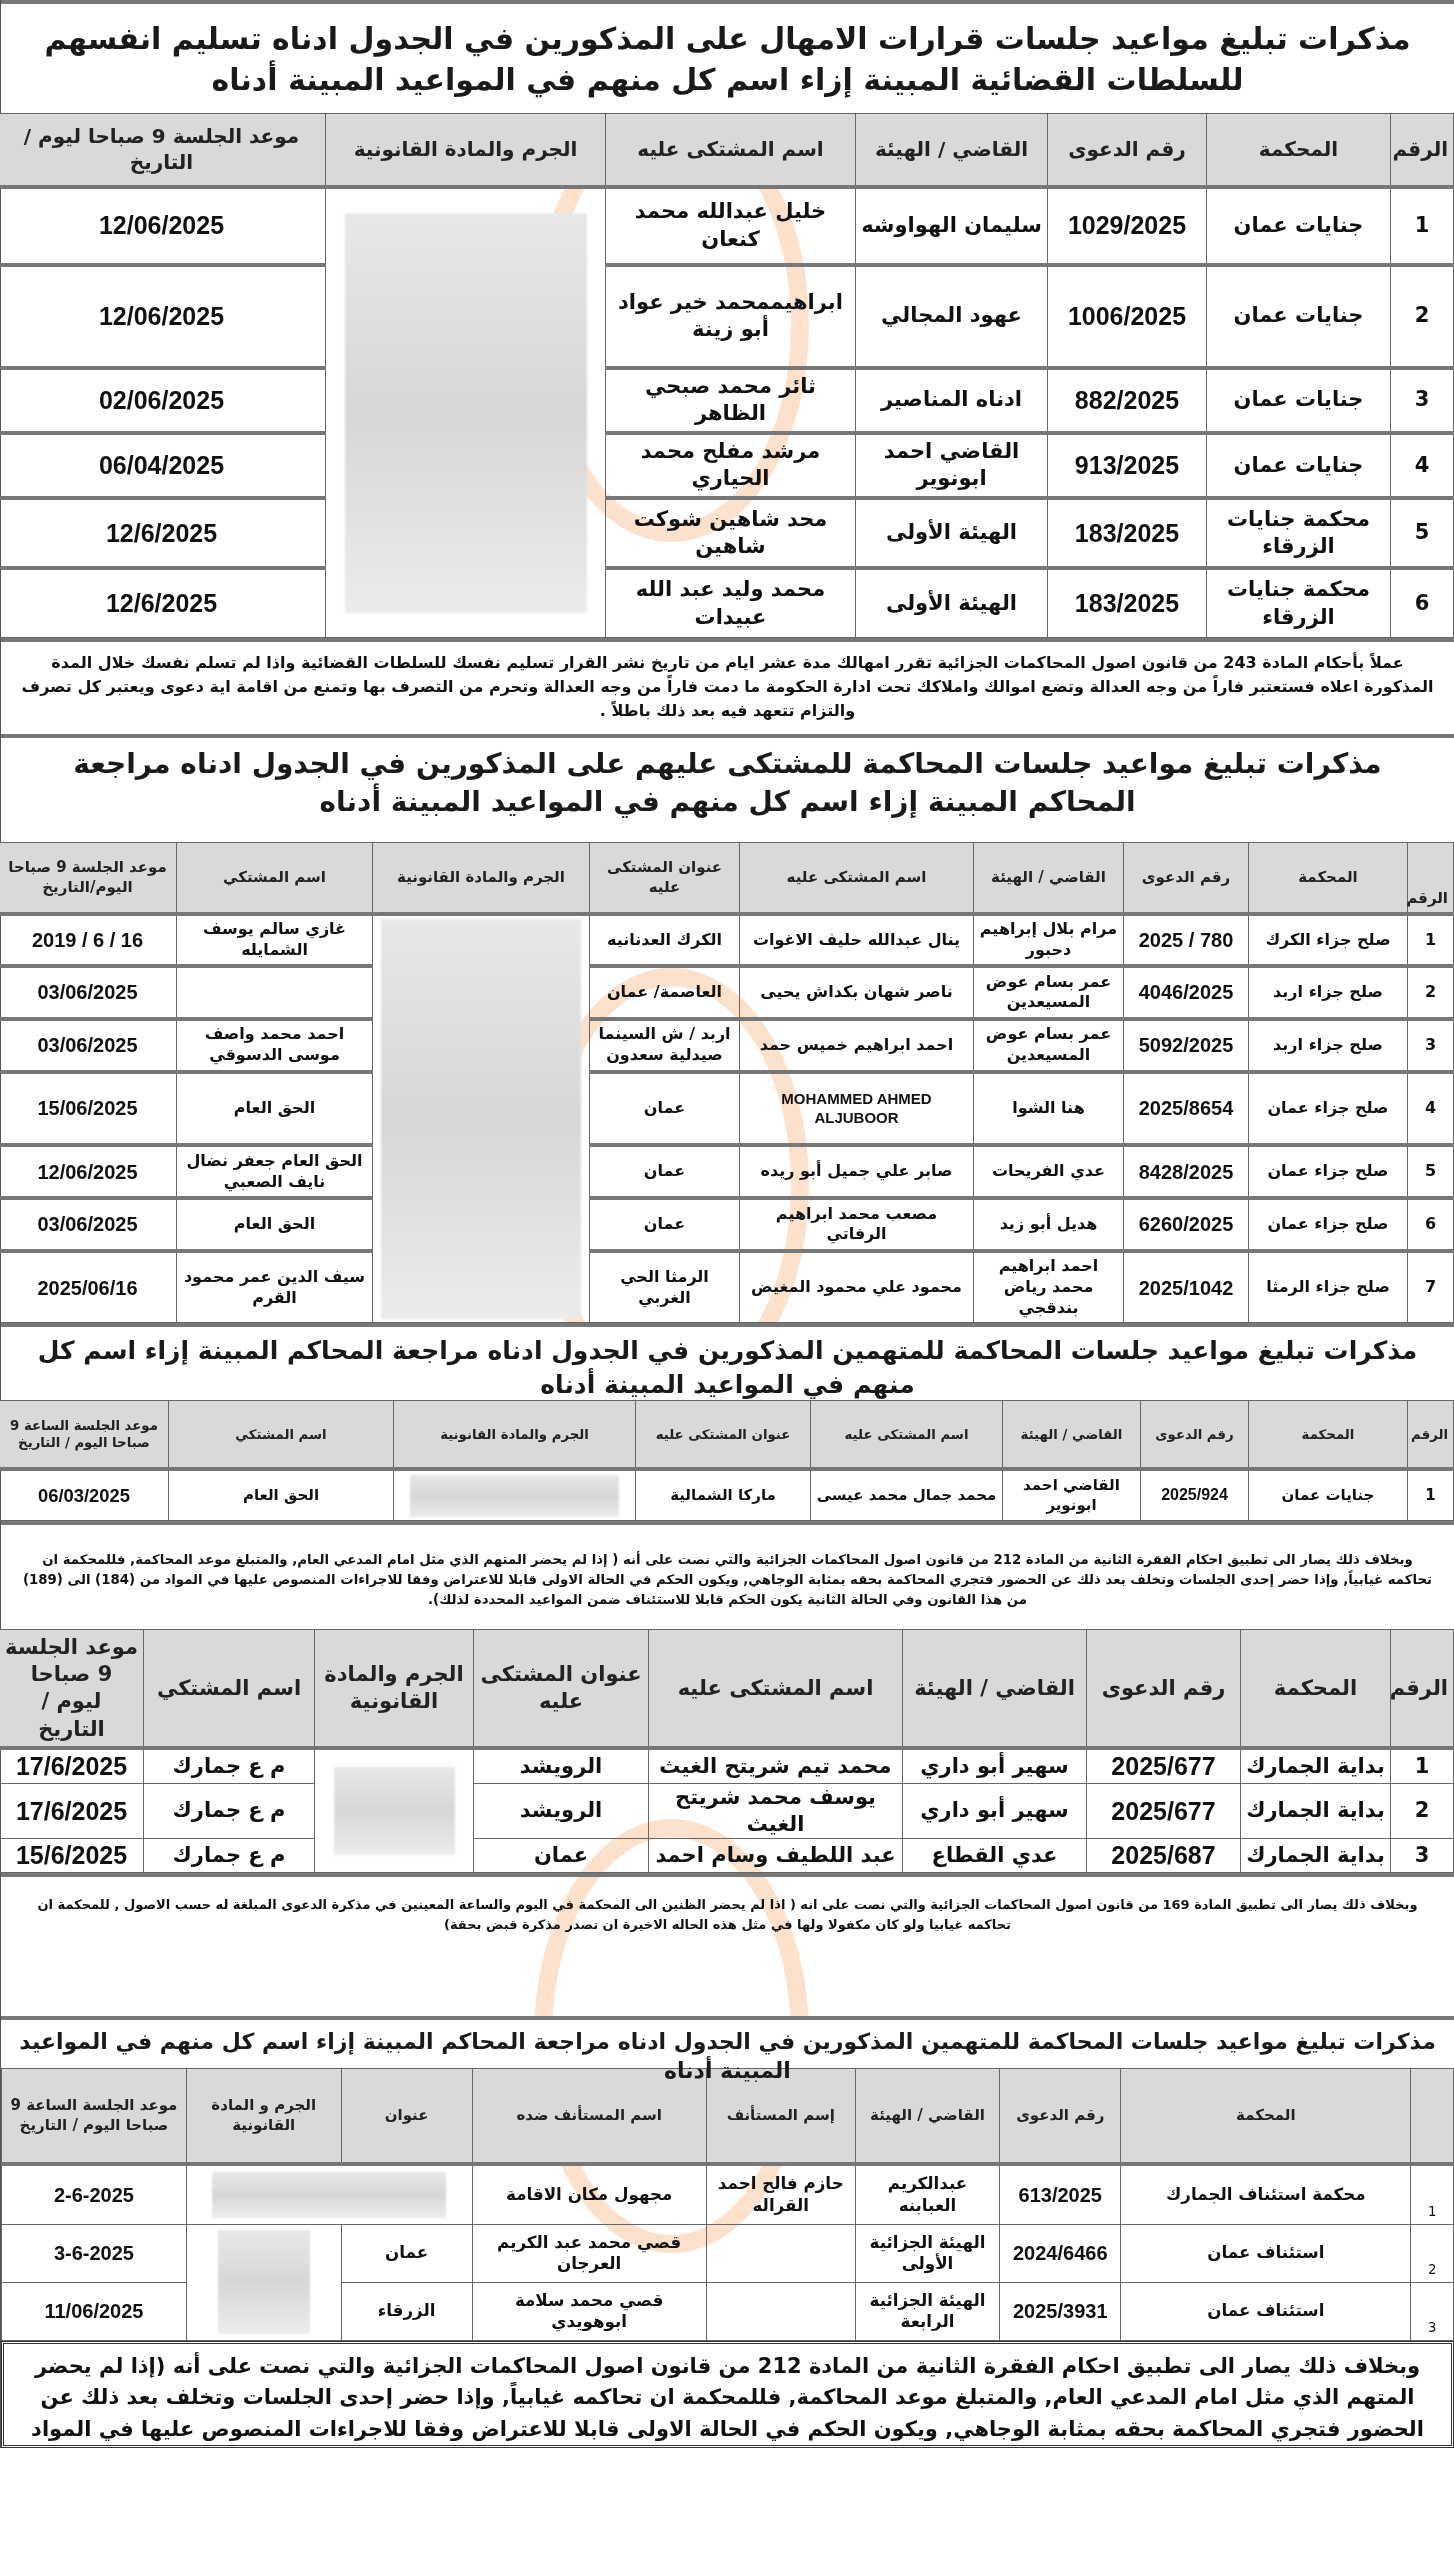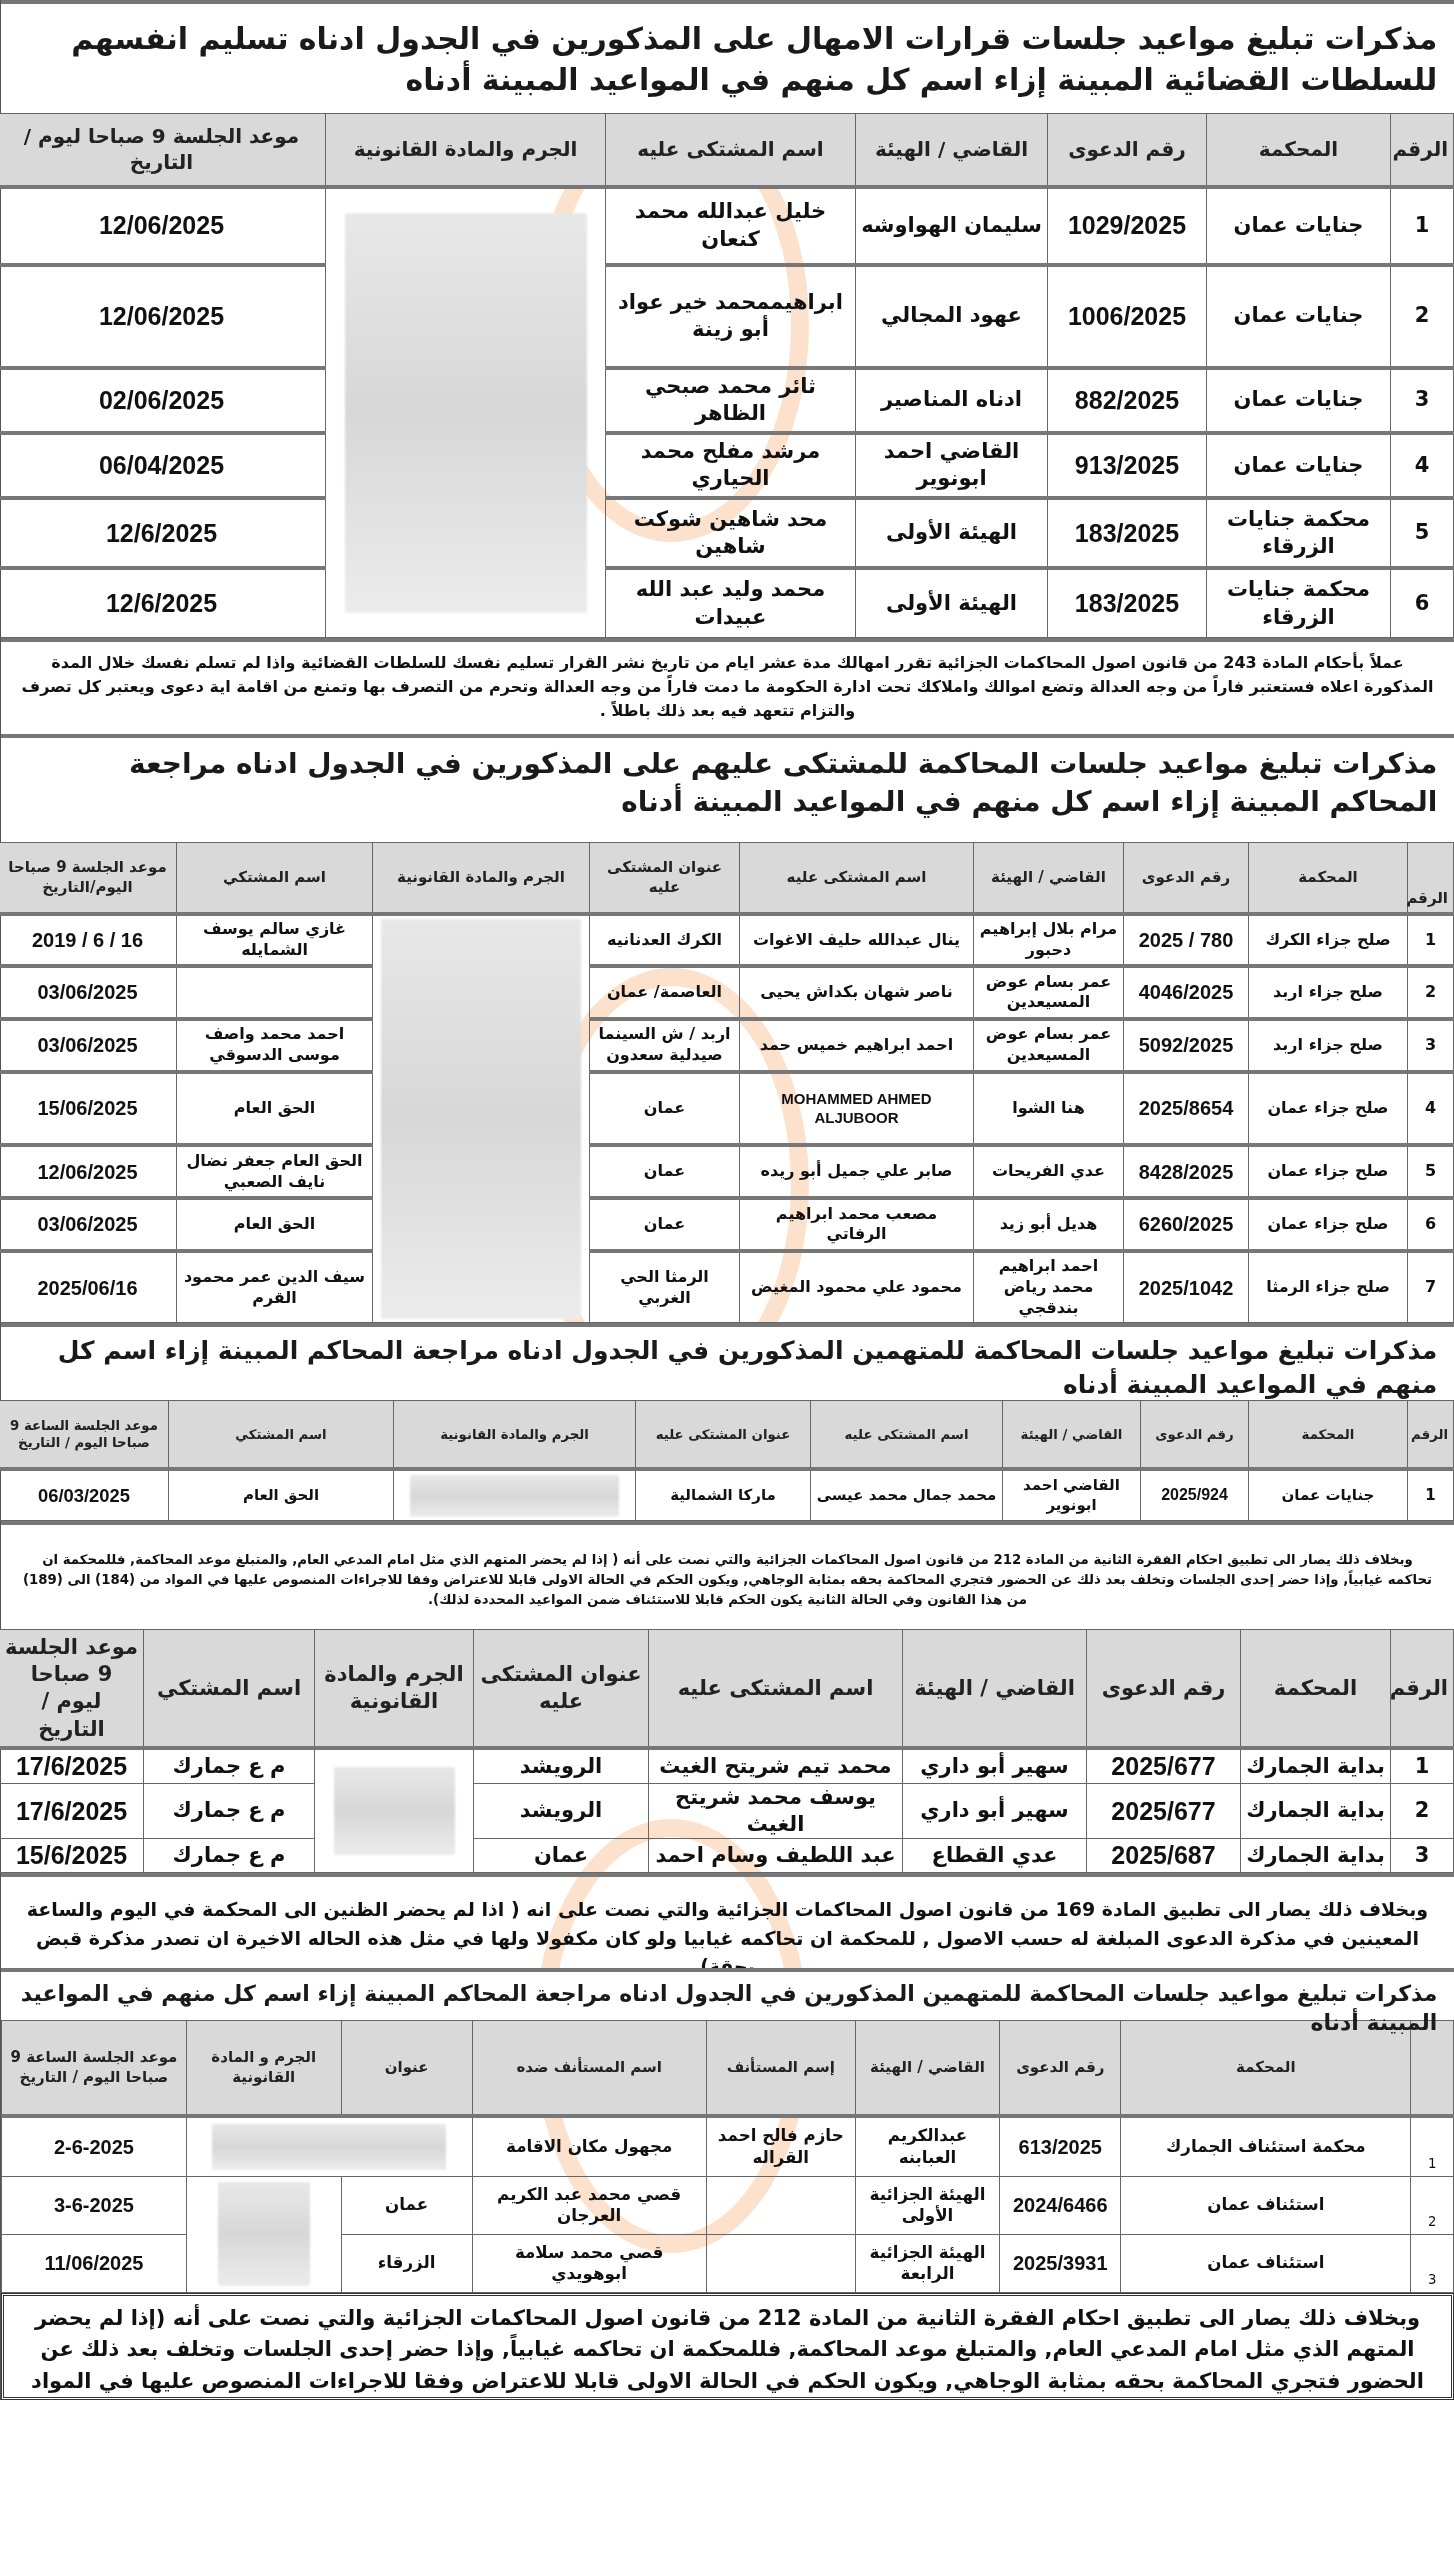--- a/index.html
+++ b/index.html
@@ -6,21 +6,21 @@
   html, body { width: 1454px; background: #ffffff; }
   body {
     font-family: "DejaVu Sans", "Liberation Sans", sans-serif;
     color: #111;
     position: relative;
     overflow-x: hidden;
   }
   .page { width: 1454px; position: relative; }
   .section { position: relative; border-left: 1.7px solid #555; }
   .sec-title {
-    font-weight: bold; color: #1a1a1a;
+    text-align: center; font-weight: bold; color: #1a1a1a;
     border-top: 4.2px solid #777; background: #fff;
     line-height: 1.35; padding: 6.7px 16.7px;
   }
   table { width: 100%; border-collapse: collapse; table-layout: fixed; }
   th, td {
     border: 1.7px solid #666; text-align: center; vertical-align: middle;
     padding: 3.3px 5px; line-height: 1.3;
   }
   th { background: #d9d9d9; font-weight: bold; color: #222; }
   td { background: transparent; }
@@ -362,21 +362,21 @@
           <td>بداية الجمارك</td>
           <td class="num">2025/687</td>
           <td>عدي القطاع</td>
           <td>عبد اللطيف وسام احمد</td>
           <td>عمان</td>
           <td>م ع جمارك</td>
           <td class="num">15/6/2025</td>
         </tr>
       </tbody>
     </table>
-    <p class="note" style="font-size:19px;height:95px;padding-top:18.4px">وبخلاف ذلك يصار الى تطبيق المادة 169 من قانون اصول المحاكمات الجزائية والتي نصت على انه ( اذا لم يحضر الظنين الى المحكمة في اليوم والساعة المعينين في مذكرة الدعوى المبلغة له حسب الاصول , للمحكمة ان تحاكمه غيابيا ولو كان مكفولا ولها في مثل هذه الحاله الاخيرة ان تصدر مذكرة قبض بحقة)</p>
+    <p class="note" style="font-size:13px;height:143px;padding-top:18.4px">وبخلاف ذلك يصار الى تطبيق المادة 169 من قانون اصول المحاكمات الجزائية والتي نصت على انه ( اذا لم يحضر الظنين الى المحكمة في اليوم والساعة المعينين في مذكرة الدعوى المبلغة له حسب الاصول , للمحكمة ان تحاكمه غيابيا ولو كان مكفولا ولها في مثل هذه الحاله الاخيرة ان تصدر مذكرة قبض بحقة)</p>
   </section>
 
   <section class="section" id="s5">
     <h2 class="sec-title">مذكرات تبليغ مواعيد جلسات المحاكمة للمتهمين المذكورين في الجدول ادناه مراجعة المحاكم المبينة إزاء اسم كل منهم في المواعيد المبينة أدناه</h2>
     <table>
       <colgroup>
         <col style="width:38px">
             <col style="width:259px">
             <col style="width:108px">
             <col style="width:129px">

